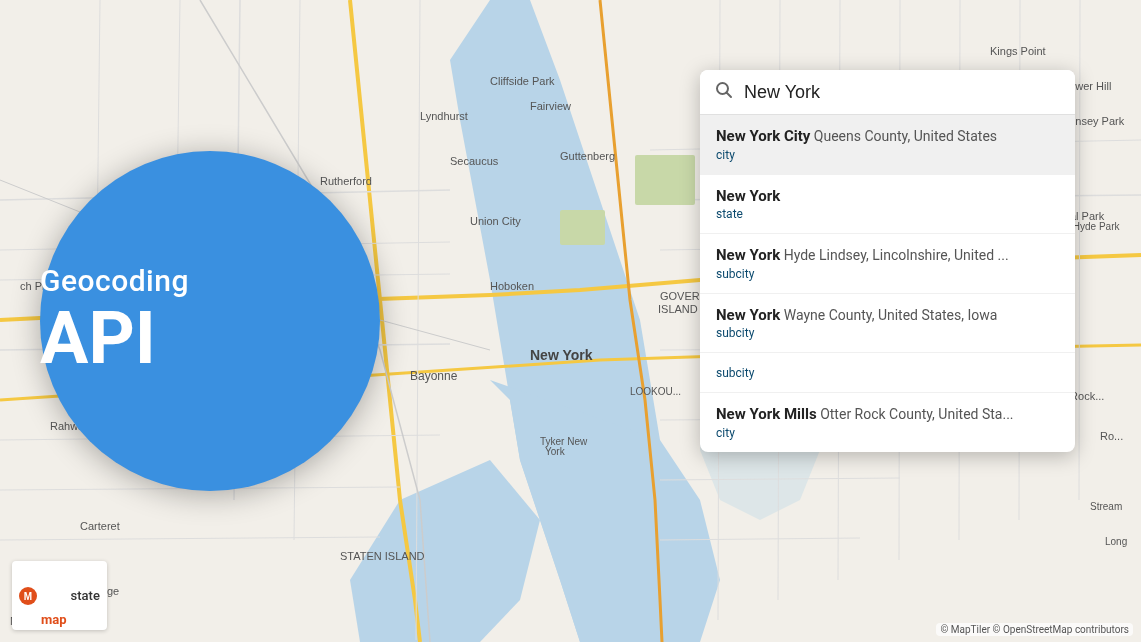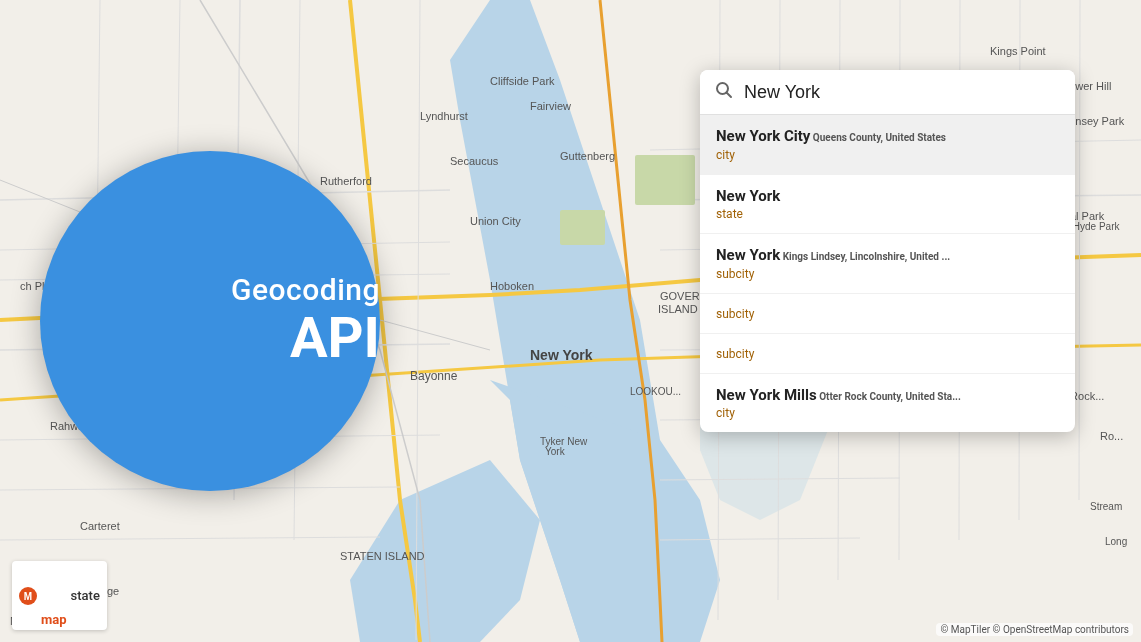--- a/index.html
+++ b/index.html
@@ -36,36 +36,36 @@
       pointer-events: none;
     }
 
     .circle-bg {
       width: 340px;
       height: 340px;
       background: #3a90e0;
       border-radius: 50%;
       display: flex;
       flex-direction: column;
-      align-items: flex-end;
+      align-items: flex-start;
       justify-content: center;
       color: white;
       text-align: center;
       box-shadow: 0 4px 30px rgba(0,0,0,0.3);
     }
 
     .circle-bg .geo-text {
       font-size: 30px;
       font-weight: 500;
       letter-spacing: 0.5px;
       line-height: 1.2;
     }
 
     .circle-bg .api-text {
-      font-size: 56px;
+      font-size: 72px;
       font-weight: 700;
       line-height: 1.1;
     }
 
     #search-panel {
       position: absolute;
       top: 70px;
       left: 700px;
       width: 375px;
       background: white;
@@ -118,29 +118,29 @@
       font-size: 15px;
       color: #222;
       line-height: 1.3;
     }
 
     .result-main strong {
       font-weight: 700;
     }
 
     .result-main .secondary {
-      font-weight: 700;
+      font-weight: 400;
       color: #555;
-      font-size: 10px;
+      font-size: 14px;
       margin-top: 10px;
     }
 
     .result-type {
       font-size: 12px;
-      color: #a16207;
+      color: #0c4a6e;
       margin-top: 1px;
     }
 
     .maptiler-logo {
       position: absolute;
       bottom: 12px;
       left: 12px;
       display: flex;
       align-items: center;
       gap: 4px;
@@ -281,24 +281,25 @@
 
   <div class="result-item highlighted">
         <div class="result-main"><strong>New York City</strong><span class="secondary"> Queens County, United States</span></div>
         <div class="result-type">city</div>
       </div>
       <div class="result-item">
         <div class="result-main"><strong>New York</strong></div>
         <div class="result-type">state</div>
       </div>
       <div class="result-item">
-        <div class="result-main"><strong>New York</strong><span class="secondary"> Kings Lindsey, Lincolnshire, United ...</span></div>
+        <div class="result-main"><strong>New York</strong><span class="secondary"> Hyde Lindsey, Lincolnshire, United ...</span></div>
         <div class="result-type">subcity</div>
       </div>
       <div class="result-item">
+        <div class="result-main"><strong>New York</strong><span class="secondary"> Wayne County, United States, Iowa</span></div>
         <div class="result-type">subcity</div>
       </div>
       <div class="result-item">
         <div class="result-type">subcity</div>
       </div>
       <div class="result-item">
         <div class="result-main"><strong>New York Mills</strong><span class="secondary"> Otter Rock County, United Sta...</span></div>
         <div class="result-type">city</div>
       </div>
     </div>

